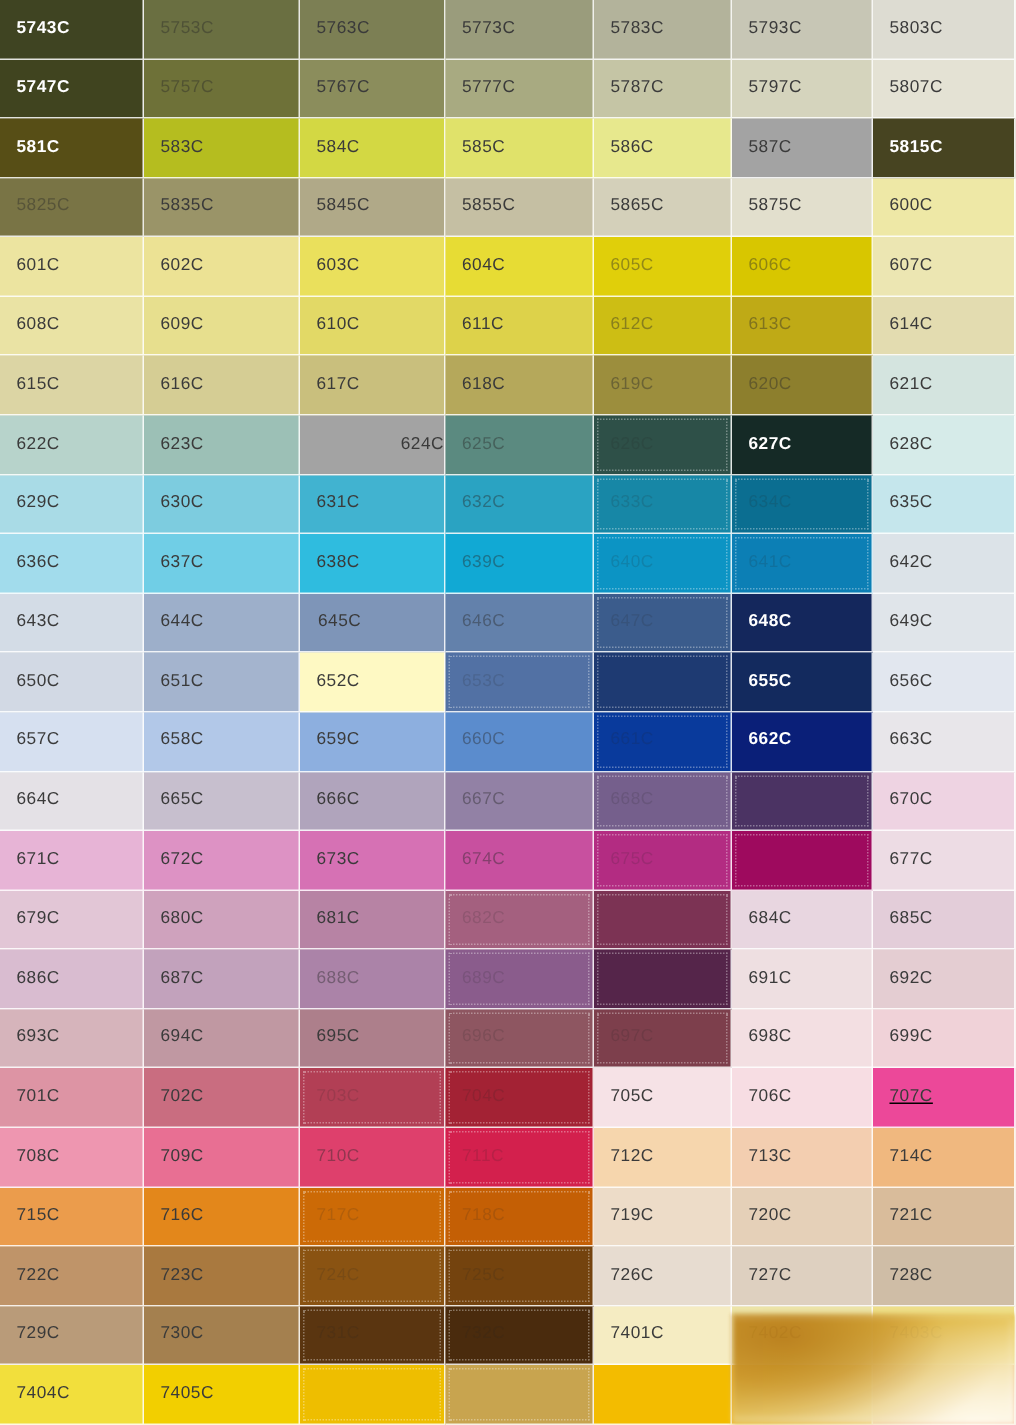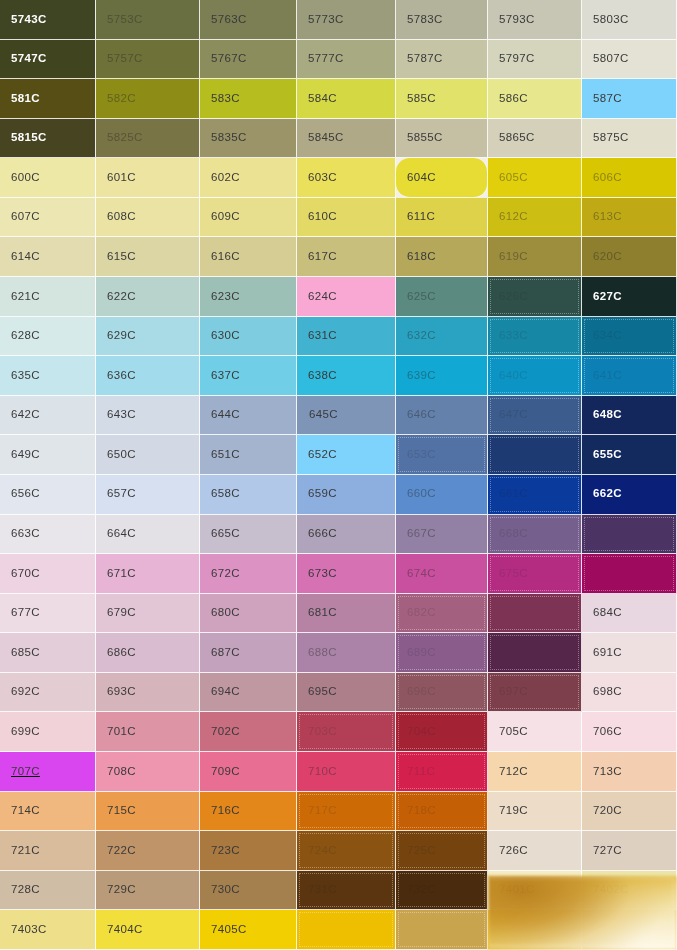--- a/index.html
+++ b/index.html
@@ -141,36 +141,33 @@
       </div>
       <div class="swatch lbl-dark" style="background-color: rgb(213, 212, 189);">
         <span class="swatch-label">5797C</span>
       </div>
       <div class="swatch lbl-dark" style="background-color: rgb(228, 226, 212);">
         <span class="swatch-label">5807C</span>
       </div>
       <div class="swatch lbl-white firstcol" style="background-color: rgb(87, 78, 22);">
         <span class="swatch-label">581C</span>
       </div>
-      <div class="swatch lbl-faint" style="background-color: rgb(140, 140, 23);">
-        <span class="swatch-label">582C</span>
-      </div>
       <div class="swatch lbl-dark" style="background-color: rgb(181, 189, 31);">
         <span class="swatch-label">583C</span>
       </div>
       <div class="swatch lbl-dark" style="background-color: rgb(211, 216, 67);">
         <span class="swatch-label">584C</span>
       </div>
       <div class="swatch lbl-dark" style="background-color: rgb(224, 226, 106);">
         <span class="swatch-label">585C</span>
       </div>
       <div class="swatch lbl-dark" style="background-color: rgb(231, 232, 141);">
         <span class="swatch-label">586C</span>
       </div>
-      <div class="swatch lbl-dark" style="background-color: #7dd3fc;">
+      <div class="swatch lbl-dark" style="background-color: #a3a3a3;">
         <span class="swatch-label">587C</span>
       </div>
       <div class="swatch lbl-white firstcol" style="background-color: rgb(71, 68, 33);">
         <span class="swatch-label">5815C</span>
       </div>
       <div class="swatch lbl-faint" style="background-color: rgb(121, 116, 69);">
         <span class="swatch-label">5825C</span>
       </div>
       <div class="swatch lbl-dark" style="background-color: rgb(154, 148, 104);">
         <span class="swatch-label">5835C</span>
@@ -192,21 +189,21 @@
       </div>
       <div class="swatch lbl-dark" style="background-color: rgb(236, 228, 160);">
         <span class="swatch-label">601C</span>
       </div>
       <div class="swatch lbl-dark" style="background-color: rgb(236, 226, 148);">
         <span class="swatch-label">602C</span>
       </div>
       <div class="swatch lbl-dark" style="background-color: rgb(234, 224, 92);">
         <span class="swatch-label">603C</span>
       </div>
-      <div class="swatch lbl-dark" style="background-color: rgb(231, 220, 52); border-radius: 14px;">
+      <div class="swatch lbl-dark" style="background-color: rgb(231, 220, 52);">
         <span class="swatch-label">604C</span>
       </div>
       <div class="swatch lbl-faint" style="background-color: rgb(224, 207, 10);">
         <span class="swatch-label">605C</span>
       </div>
       <div class="swatch lbl-faint" style="background-color: rgb(216, 198, 0);">
         <span class="swatch-label">606C</span>
       </div>
       <div class="swatch lbl-dark firstcol" style="background-color: rgb(236, 230, 178);">
         <span class="swatch-label">607C</span>
@@ -252,21 +249,21 @@
       </div>
       <div class="swatch lbl-dark firstcol" style="background-color: rgb(212, 228, 223);">
         <span class="swatch-label">621C</span>
       </div>
       <div class="swatch lbl-dark" style="background-color: rgb(183, 211, 203);">
         <span class="swatch-label">622C</span>
       </div>
       <div class="swatch lbl-dark" style="background-color: rgb(156, 192, 182);">
         <span class="swatch-label">623C</span>
       </div>
-      <div class="swatch lbl-dark" style="background-color: #f9a8d4;">
+      <div class="swatch lbl-dark" style="background-color: #a3a3a3; justify-content: flex-end;">
         <span class="swatch-label">624C</span>
       </div>
       <div class="swatch lbl-faint" style="background-color: rgb(91, 138, 128);">
         <span class="swatch-label">625C</span>
       </div>
       <div class="swatch lbl-veryfaint selected" style="background-color: rgb(46, 80, 72);">
         <span class="swatch-label">626C</span>
       </div>
       <div class="swatch lbl-white" style="background-color: rgb(21, 42, 38);">
         <span class="swatch-label">627C</span>
@@ -336,21 +333,21 @@
       </div>
       <div class="swatch lbl-dark firstcol" style="background-color: rgb(224, 229, 234);">
         <span class="swatch-label">649C</span>
       </div>
       <div class="swatch lbl-dark" style="background-color: rgb(210, 217, 228);">
         <span class="swatch-label">650C</span>
       </div>
       <div class="swatch lbl-dark" style="background-color: rgb(164, 180, 206);">
         <span class="swatch-label">651C</span>
       </div>
-      <div class="swatch lbl-dark" style="background-color: #7dd3fc;">
+      <div class="swatch lbl-dark" style="background-color: #fef9c3;">
         <span class="swatch-label">652C</span>
       </div>
       <div class="swatch lbl-veryfaint selected" style="background-color: rgb(82, 113, 164);">
         <span class="swatch-label">653C</span>
       </div>
       <div class="swatch lbl-none selected" style="background-color: rgb(30, 58, 114);">
         <span class="swatch-label">654C</span>
       </div>
       <div class="swatch lbl-white" style="background-color: rgb(19, 42, 94);">
         <span class="swatch-label">655C</span>
@@ -495,21 +492,21 @@
       </div>
       <div class="swatch lbl-veryfaint selected" style="background-color: rgb(163, 34, 52);">
         <span class="swatch-label">704C</span>
       </div>
       <div class="swatch lbl-dark firstcol" style="background-color: rgb(246, 226, 230);">
         <span class="swatch-label">705C</span>
       </div>
       <div class="swatch lbl-dark" style="background-color: rgb(247, 221, 227);">
         <span class="swatch-label">706C</span>
       </div>
-      <div class="swatch lbl-dark" style="background-color: #d946ef; text-decoration: underline;">
+      <div class="swatch lbl-dark" style="background-color: #ec4899; text-decoration: underline;">
         <span class="swatch-label">707C</span>
       </div>
       <div class="swatch lbl-dark" style="background-color: rgb(238, 150, 176);">
         <span class="swatch-label">708C</span>
       </div>
       <div class="swatch lbl-dark" style="background-color: rgb(232, 111, 147);">
         <span class="swatch-label">709C</span>
       </div>
       <div class="swatch lbl-faint" style="background-color: rgb(222, 64, 108);">
         <span class="swatch-label">710C</span>

